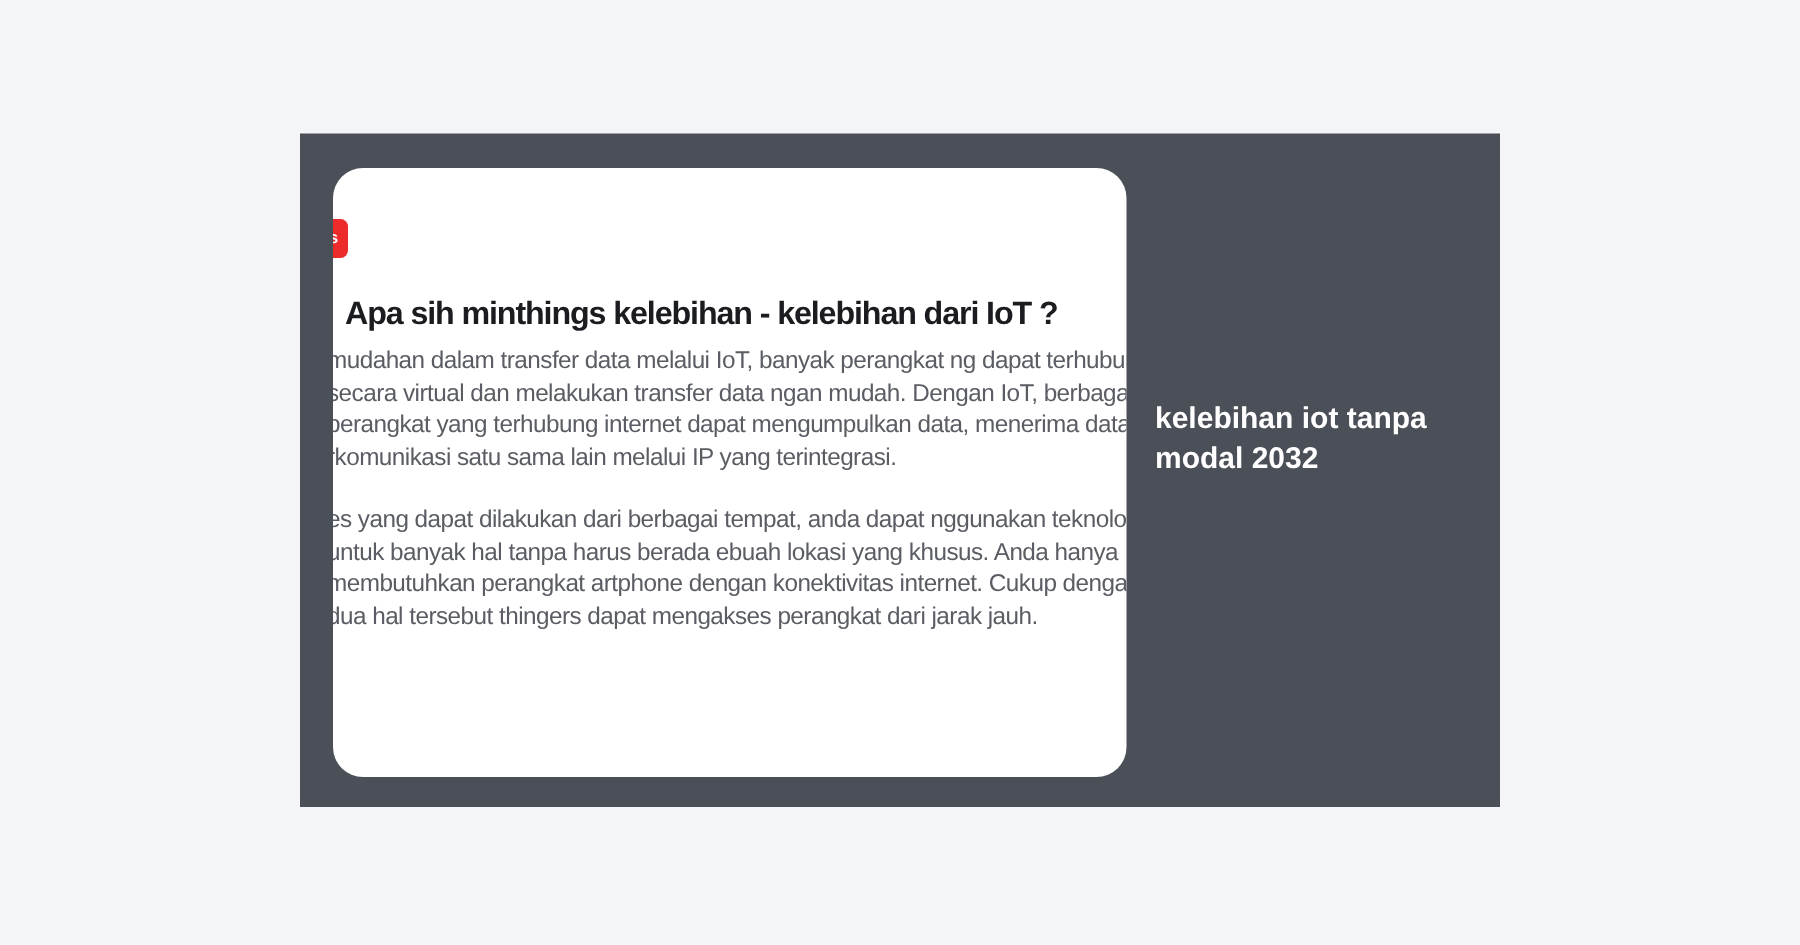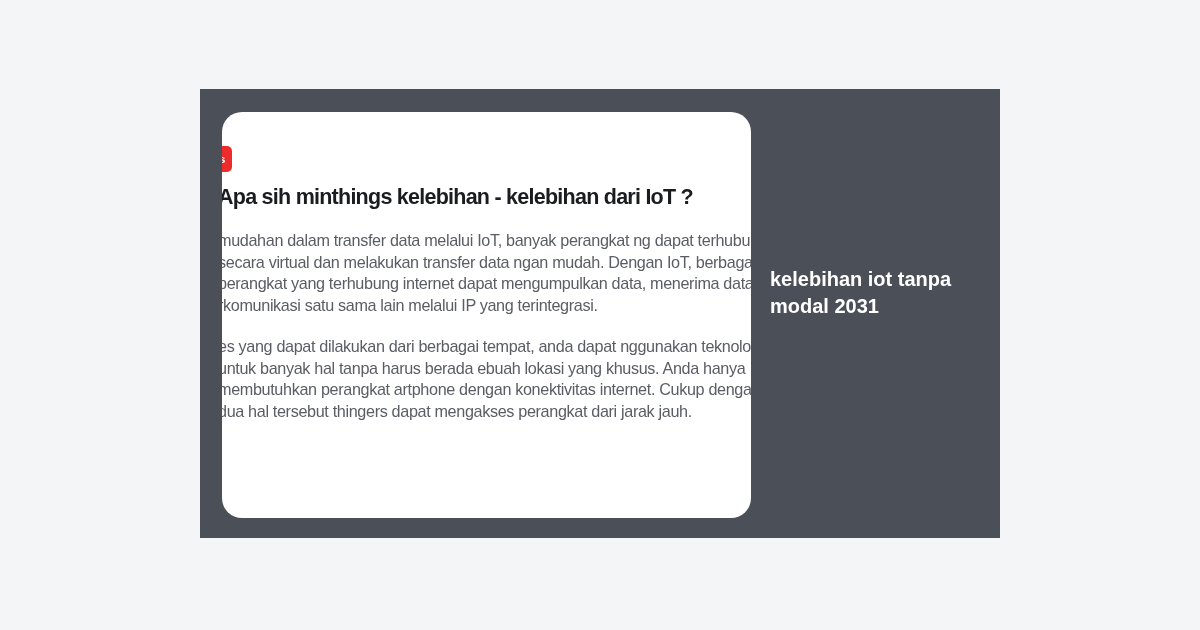--- a/index.html
+++ b/index.html
@@ -68,21 +68,21 @@
     letter-spacing: -0.5px;
     font-family: "Liberation Sans", sans-serif;
     line-height: 1;
   }
 
   .article-title {
     position: absolute;
     left: 20px;
     top: 73px;
     width: 580px;
-    margin: 0;
+    margin: 12px;
     font-family: "Liberation Sans", sans-serif;
     font-size: 21.5px;
     font-weight: bold;
     color: #1b1c20;
     letter-spacing: -0.75px;
     white-space: nowrap;
     line-height: 1.15;
   }
 
   .article-body {
@@ -133,15 +133,15 @@
       <h1 class="article-title">Apa sih minthings kelebihan - kelebihan dari IoT ?</h1>
 
       <div class="article-body">
         <p class="article-paragraph">mudahan dalam transfer data melalui IoT, banyak perangkat ng dapat terhubung secara virtual dan melakukan transfer data ngan mudah. Dengan IoT, berbagai perangkat yang terhubung internet dapat mengumpulkan data, menerima data, dan rkomunikasi satu sama lain melalui IP yang terintegrasi.</p>
         <p class="article-paragraph">es yang dapat dilakukan dari berbagai tempat, anda dapat nggunakan teknologi IoT untuk banyak hal tanpa harus berada ebuah lokasi yang khusus. Anda hanya membutuhkan perangkat artphone dengan konektivitas internet. Cukup dengan dua hal tersebut thingers dapat mengakses perangkat dari jarak jauh.</p>
       </div>
 
     </div>
   </div>
 
-  <div class="panel-caption">kelebihan iot tanpa modal 2031</div>
+  <div class="panel-caption">kelebihan iot tanpa modal 2032</div>
 
 </div>
 
 </body></html>

